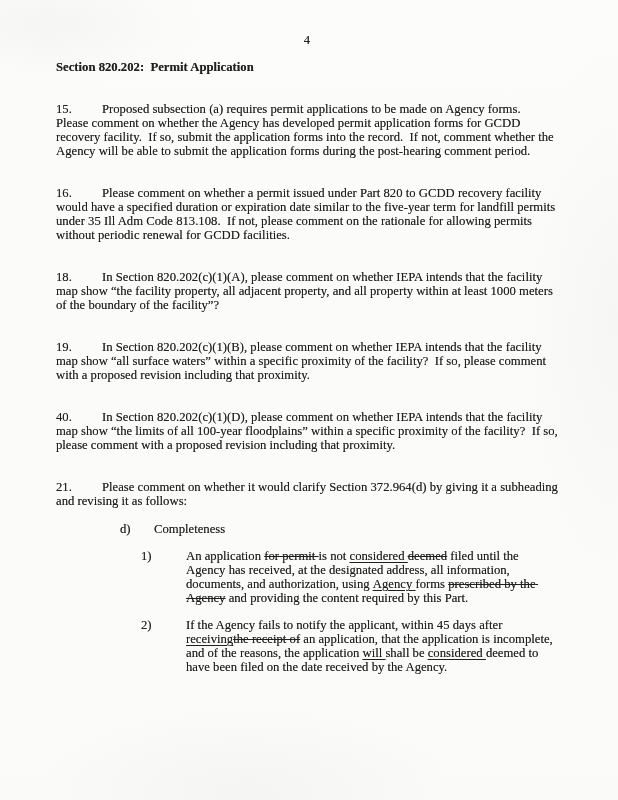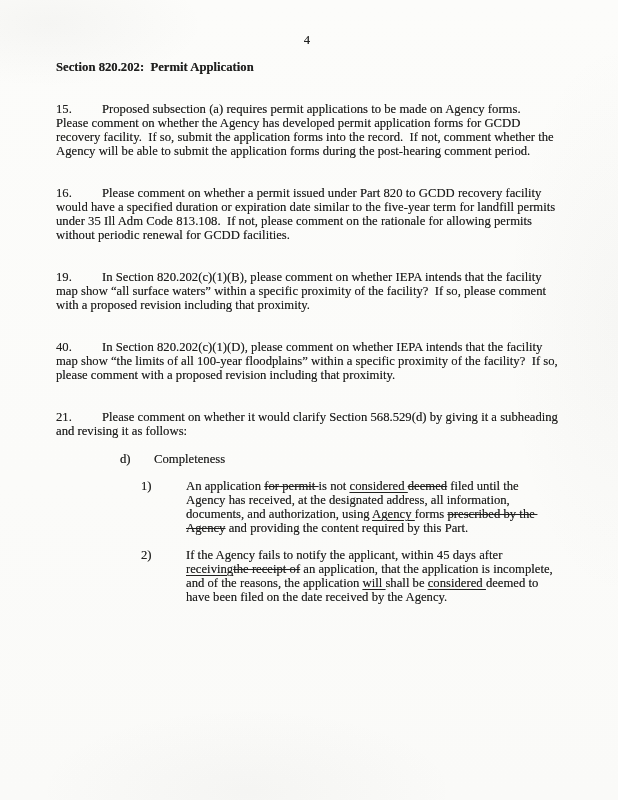--- a/index.html
+++ b/index.html
@@ -67,44 +67,45 @@
     flex: none;
     width: 45px;
   }
   .item .ibody {
     width: 372px;
     white-space: pre-wrap;
   }
   .run-n { }
   .run-italic { font-style: italic; }
   .run-strike { text-decoration: line-through; text-decoration-thickness: 1px; }
-  .run-underline { text-decoration: underline; text-underline-offset: 2px; text-decoration-thickness: 1px; }
+  .run-underline { text-decoration: underline; text-underline-offset: 2px; text-decoration-thickness: 1px; font-family: Liberation Serif, serif; }
 </style>
 </head>
 <body>
 
 <div class="page">
   <div class="content">
 
     <div class="pageno">4</div>
 
 
     <div class="heading">Section 820.202:  Permit Application</div>
 
     <p class="para"><span class="pnum">15.</span><span>Proposed subsection (a) requires permit applications to be made on Agency forms.  Please comment on whether the Agency has developed permit application forms for GCDD recovery facility.  If so, submit the application forms into the record.  If not, comment whether the Agency will be able to submit the application forms during the post-hearing comment period.</span></p>
 
     <p class="para"><span class="pnum">16.</span><span>Please comment on whether a permit issued under Part 820 to GCDD recovery facility would have a specified duration or expiration date similar to the five-year term for landfill permits under 35 Ill Adm Code 813.108.  If not, please comment on the rationale for allowing permits without periodic renewal for GCDD facilities.</span></p>
 
 
+    <p class="para"><span class="pnum">18.</span><span>In Section 820.202(c)(1)(A), please comment on whether IEPA intends that the facility map show “the facility property, all adjacent property, and all property within at least 1000 meters of the boundary of the facility”?</span></p>
 
     <p class="para"><span class="pnum">19.</span><span>In Section 820.202(c)(1)(B), please comment on whether IEPA intends that the facility map show “all surface waters” within a specific proximity of the facility?  If so, please comment with a proposed revision including that proximity.</span></p>
 
     <p class="para"><span class="pnum">40.</span><span>In Section 820.202(c)(1)(D), please comment on whether IEPA intends that the facility map show “the limits of all 100-year floodplains” within a specific proximity of the facility?  If so, please comment with a proposed revision including that proximity.</span></p>
 
-    <p class="para"><span class="pnum">21.</span><span>Please comment on whether it would clarify Section 568.529(d) by giving it a subheading and revising it as follows:</span></p>
+    <p class="para"><span class="pnum">21.</span><span>Please comment on whether it would clarify Section 372.964(d) by giving it a subheading and revising it as follows:</span></p>
 
     <p class="sub-d"><span class="dlab">d)</span><span>Completeness</span></p>
 
     <div class="item">
       <span class="inum">1)</span>
       <span class="ibody"><span class="run-n">An application </span><span class="run-strike">for permit </span><span class="run-n">is not </span><span class="run-underline">considered </span><span class="run-strike">deemed</span><span class="run-n"> filed until the Agency has received, at the designated address, all information, documents, and authorization, using </span><span class="run-underline">Agency </span><span class="run-n">forms </span><span class="run-strike">prescribed by the Agency</span><span class="run-n"> and providing the content required by this Part.</span></span>
     </div>
 
     <div class="item">
       <span class="inum">2)</span>

